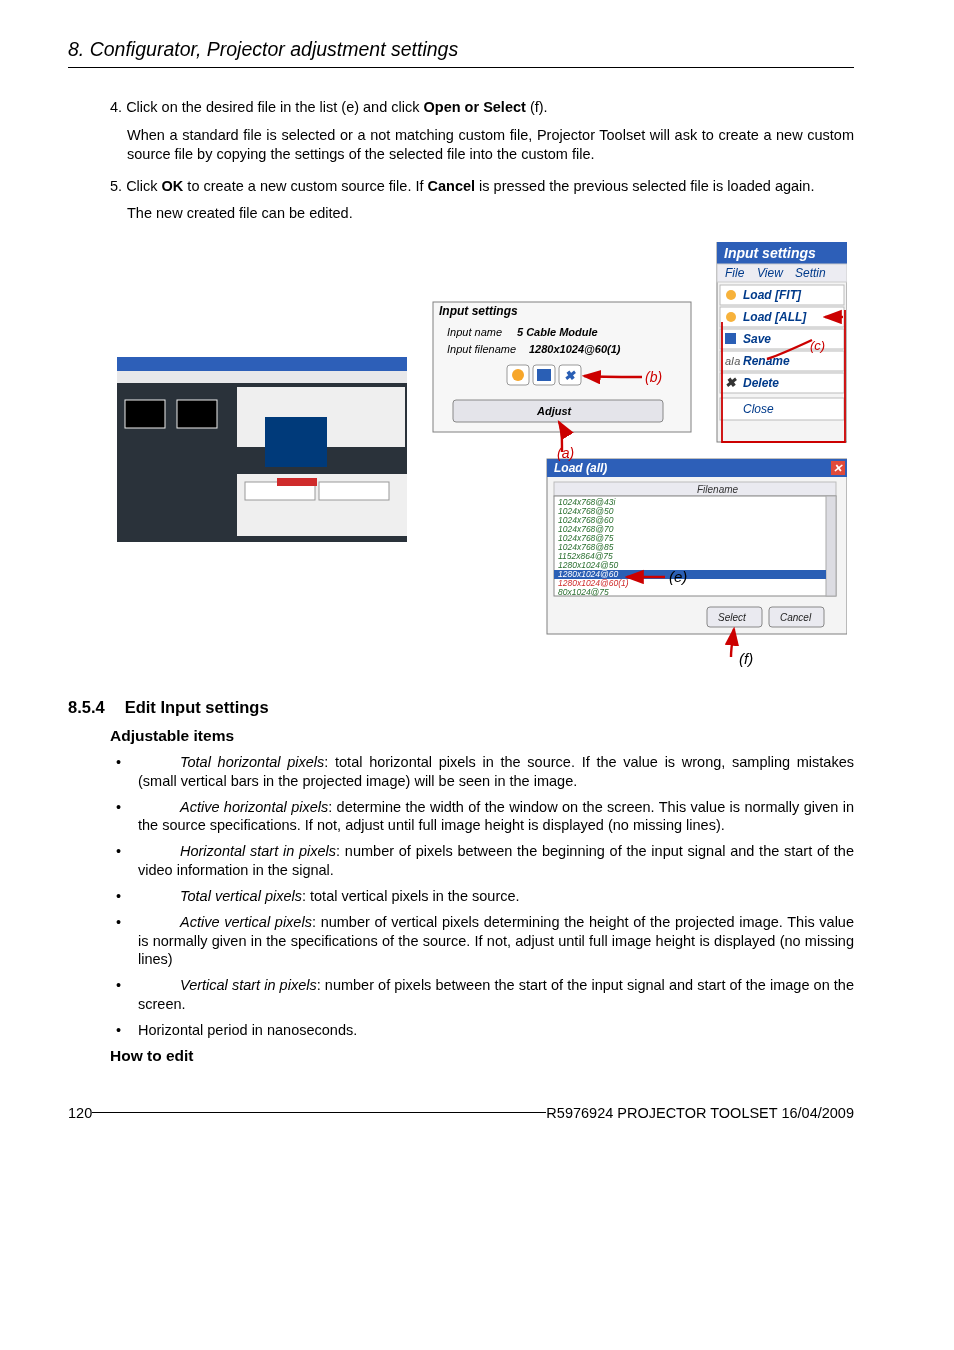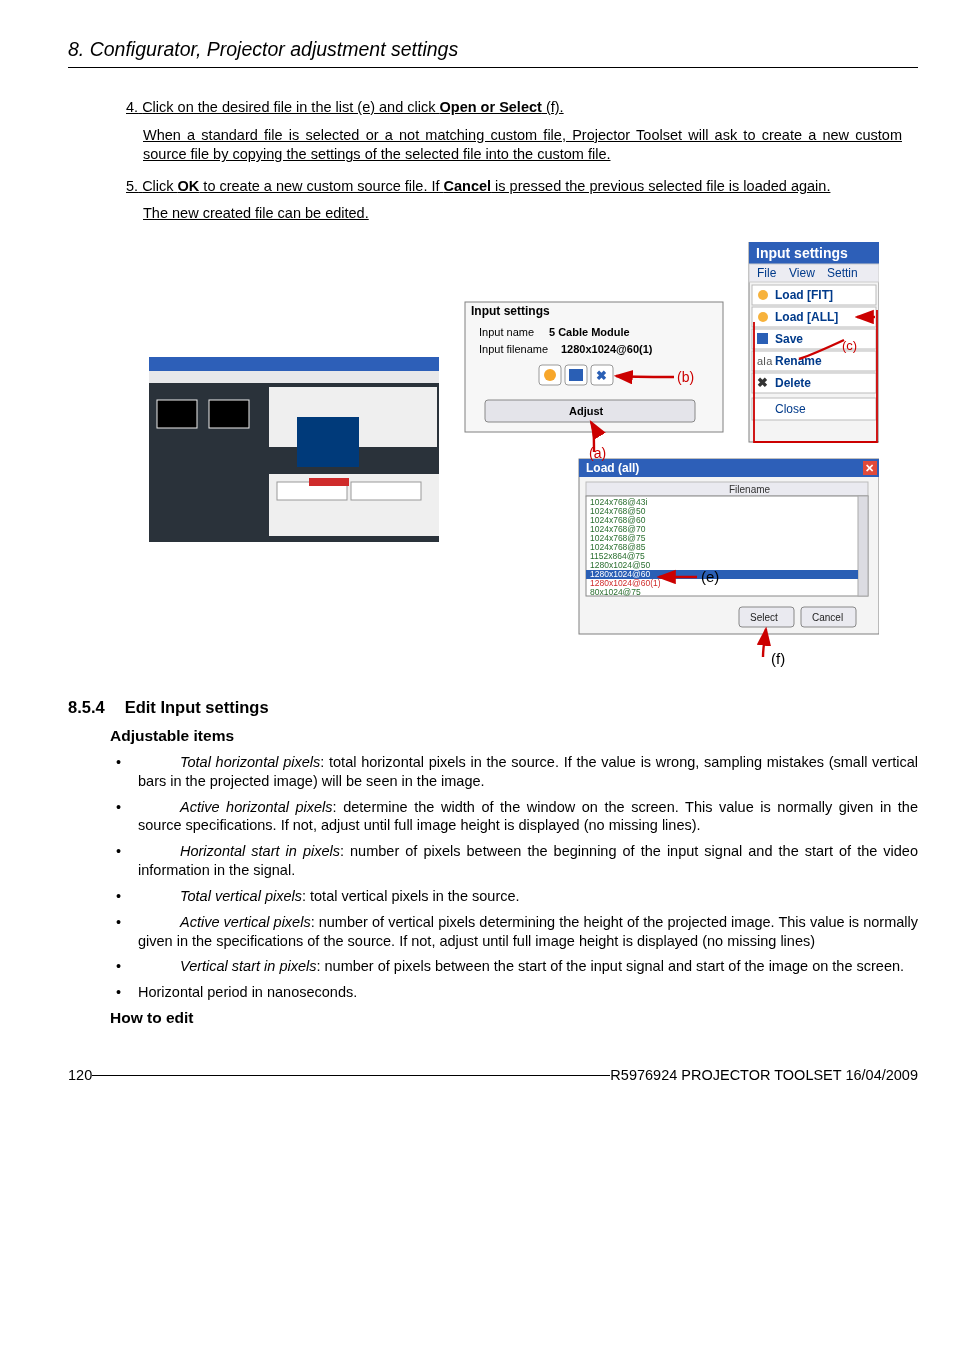--- a/index.html
+++ b/index.html
@@ -5,58 +5,58 @@
   body {
     margin: 0;
     padding: 0;
     font-family: Arial, Helvetica, sans-serif;
     font-size: 14.5px;
     color: #000;
     background: #fff;
     width: 954px;
   }
   .page {
-    padding: 38px 36px 30px 68px;
+    padding: 38px 100px 30px 68px;
   }
   .header-title {
     font-style: italic;
     font-size: 19.5px;
     font-weight: normal;
     margin-bottom: 6px;
   }
   hr.sep {
     border: none;
     border-top: 1.5px solid #000;
     margin: 0 0 30px 0;
   }
   .body-indent {
     padding-left: 42px;
   }
   ol.steps {
     list-style: none;
     padding: 0;
-    margin: 16px;
-    text-decoration: underline;
+    margin: 0;
   }
   ol.steps > li {
     margin-bottom: 10px;
     text-align: justify;
     line-height: 1.35;
   }
   .step-num {
     display: inline;
   }
   .sub-para {
     margin: 8px 0 12px 17px;
     text-align: justify;
     line-height: 1.35;
   }
   b { font-weight: bold; }
   .figure-wrap {
     margin: 18px 0 8px 0;
+    font-style: italic;
   }
   .figure-svg {
     display: block;
     margin: 0 auto;
   }
   .caption {
     font-size: 11px;
     line-height: 1.3;
     margin-top: 4px;
     margin-left: -42px;

